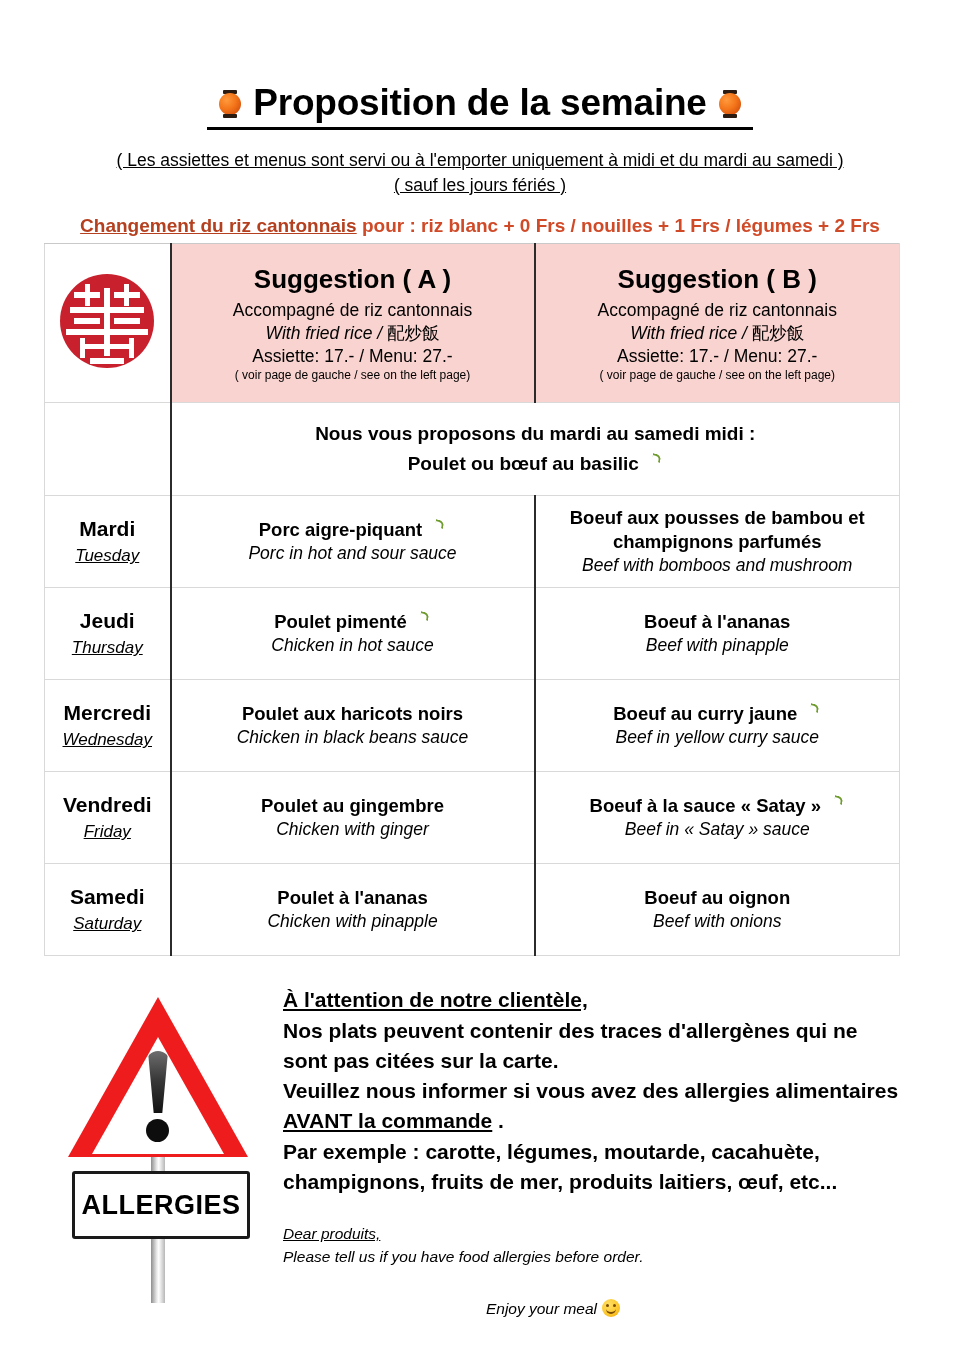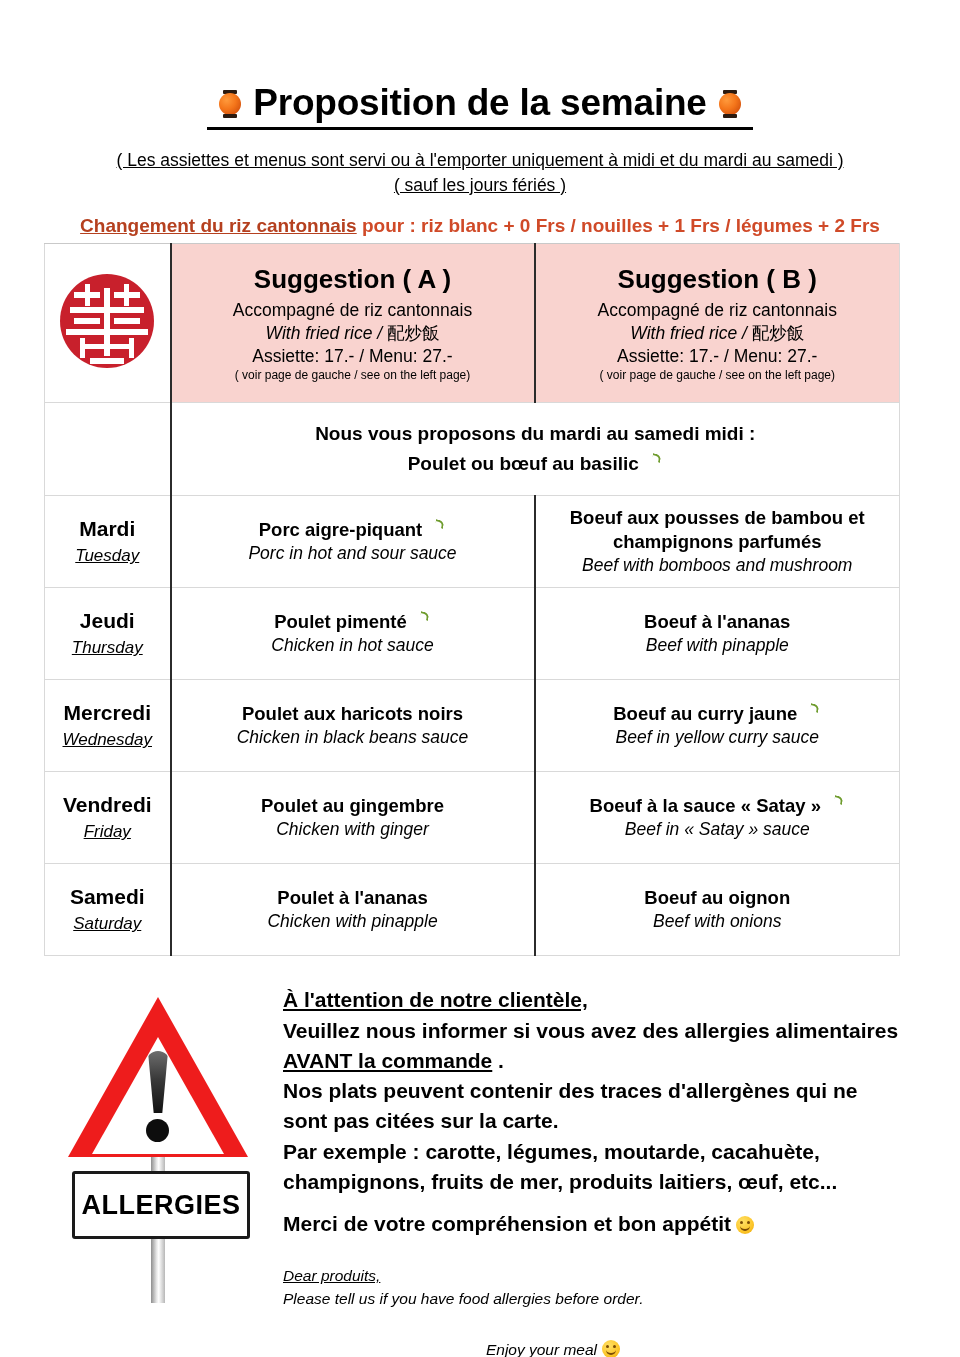--- a/index.html
+++ b/index.html
@@ -557,24 +557,23 @@
     <span class="tri-inner"></span>
     <span class="bang-bar"></span>
     <span class="bang-dot"></span>
     <span class="plate">
       <span>ALLERGIES</span>
     </span>
   </div>
 
   <div class="allergy-text">
     <p class="u">À l'attention de notre clientèle,</p>
+    <p>Nos plats peuvent contenir des traces d'allergènes qui ne sont pas citées sur la carte.</p>
     <p><span>Veuillez nous informer si vous avez des allergies alimentaires </span><span class="uu">AVANT la commande</span><span> .</span></p>
-    <p>Nos plats peuvent contenir des traces d'allergènes qui ne sont pas citées sur la carte.</p>
     <p>Par exemple : carotte, légumes, moutarde, cacahuète, champignons, fruits de mer, produits laitiers, œuf, etc...</p>
-    <p class="gap"><span>Merci de votre compréhension et bon appétit</span><span class="smiley"><span class="eye l"></span><span class="eye r"></span><span class="mouth"></span></span></p>
 
     <div class="allergy-en">
       <p class="u">Dear produits,</p>
       <p>Please tell us if you have food allergies before order.</p>
     </div>
 
     <div class="enjoy"><span>Enjoy your meal</span><span class="smiley"><span class="eye l"></span><span class="eye r"></span><span class="mouth"></span></span></div>
   </div>
 </div>
 

